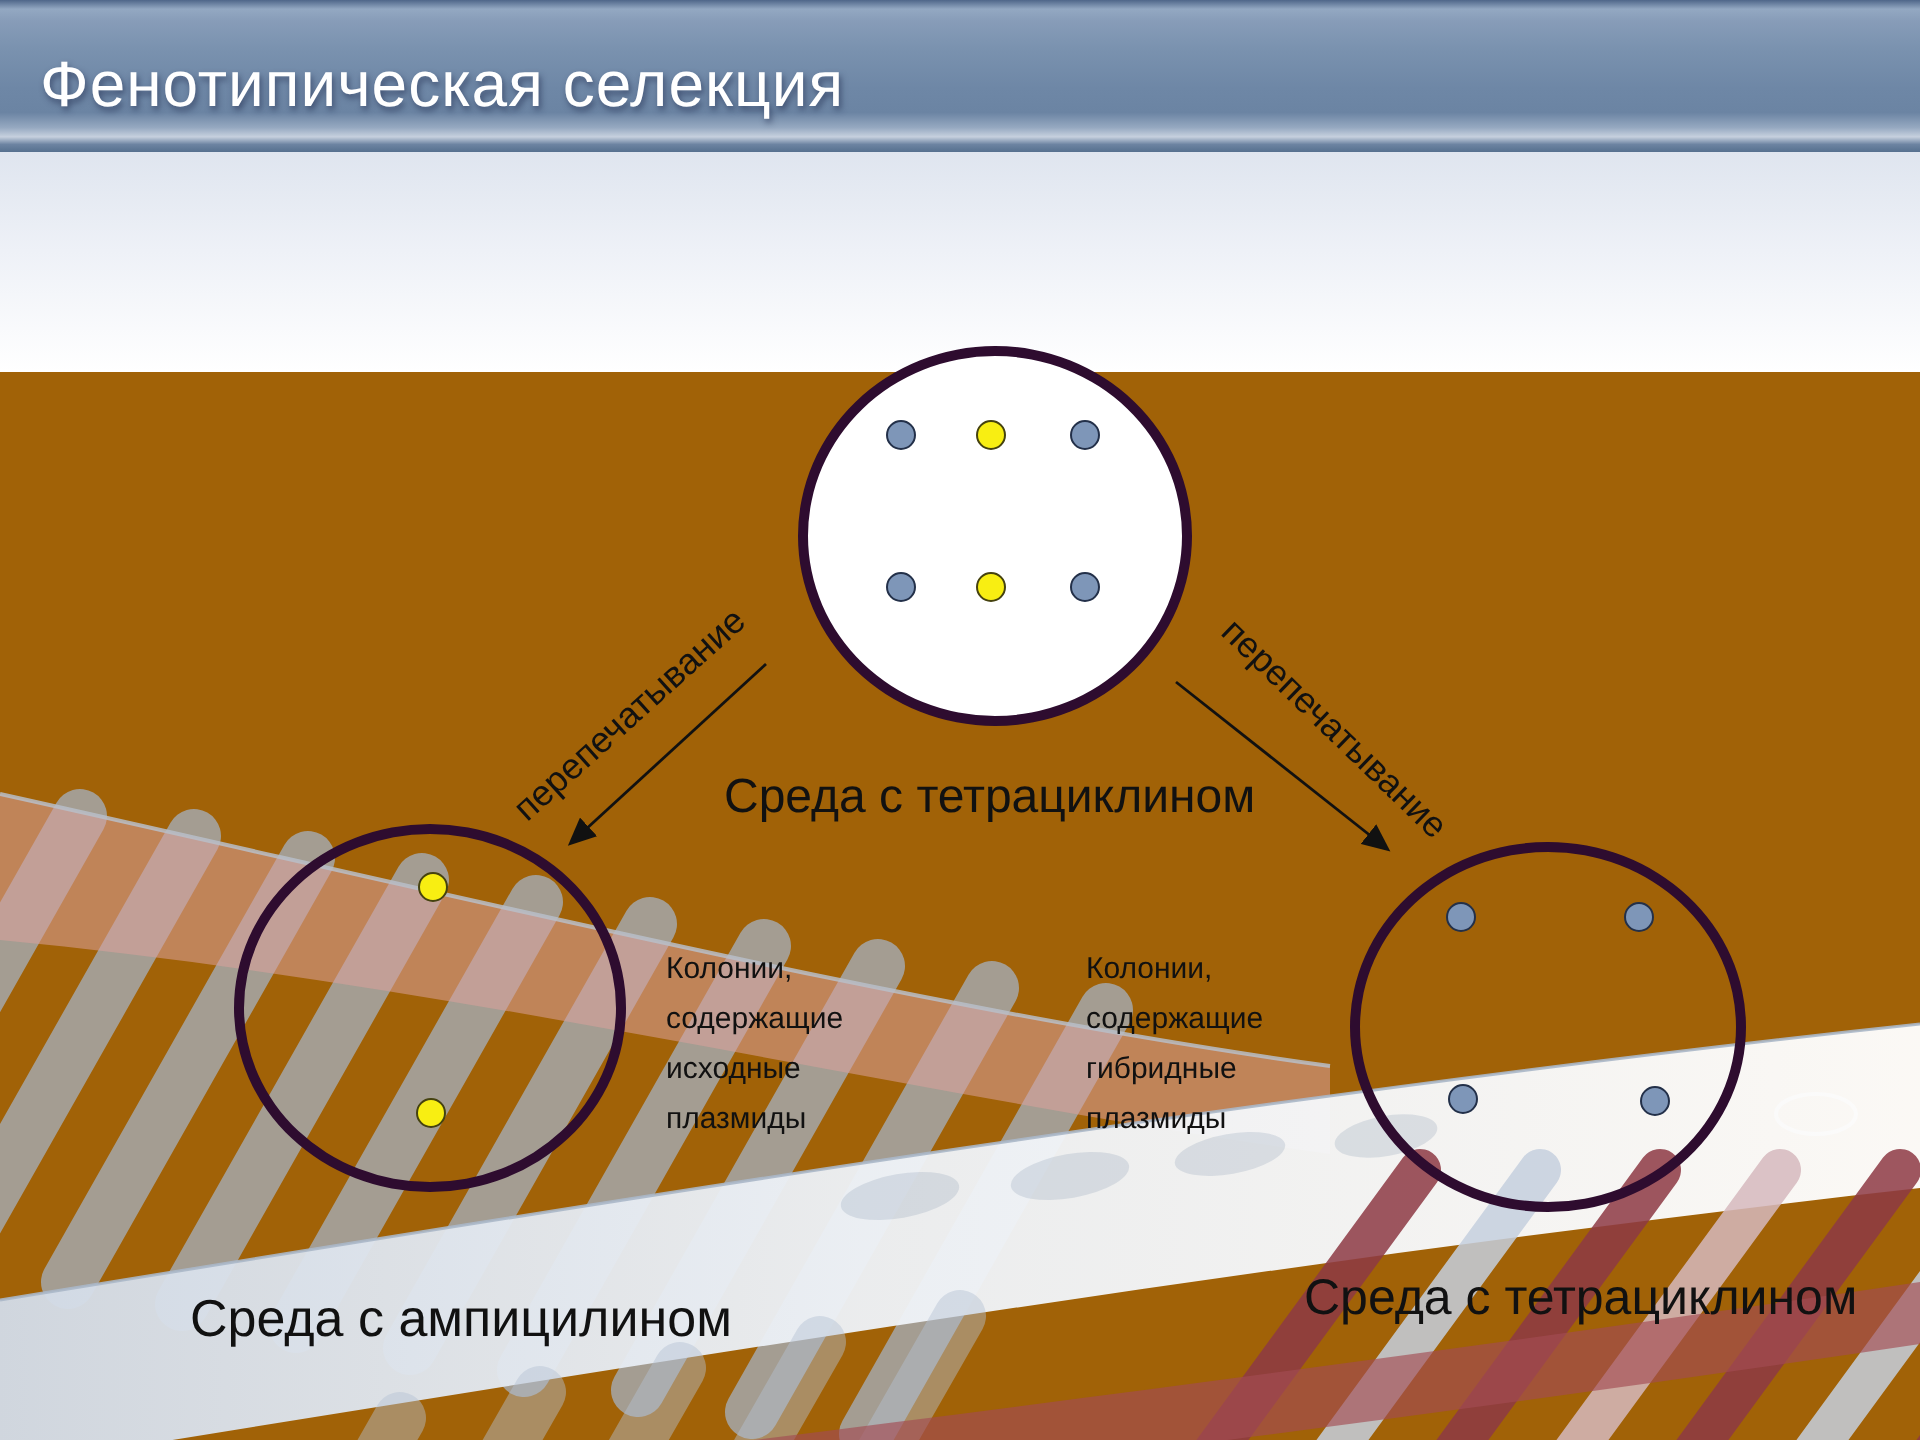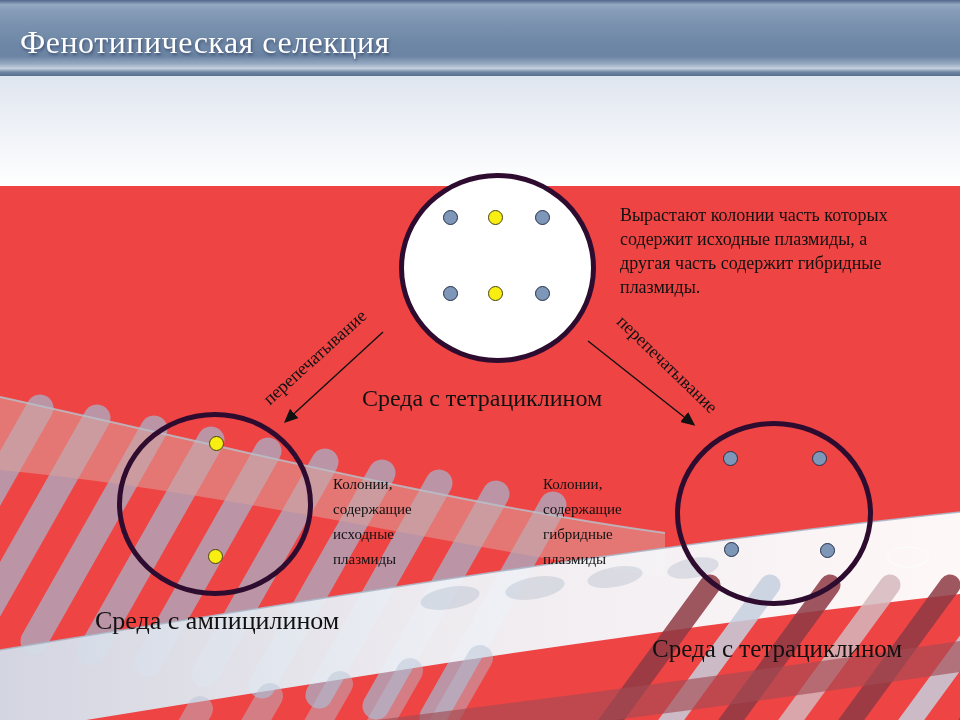--- a/index.html
+++ b/index.html
@@ -1,18 +1,18 @@
 <!DOCTYPE html>
 <html style="--dish-outline: #2e0c2f;"><head>
 <meta charset="utf-8">
 <style>
   html,body{margin:0;padding:0;background:#888;}
   .slide{
-    position:relative;width:960px;height:720px;overflow:hidden;background:#ef4444;
-    font-family:Liberation Serif, serif;color:#111;
+    position:relative;width:960px;height:720px;overflow:hidden;background:#a16207;
+    font-family:Liberation Sans, sans-serif;color:#111;
   }
   .bg{position:absolute;left:0;top:0;z-index:0;}
   
   .titlebar{
     position:absolute;left:0;top:0;width:960px;height:76px;z-index:3;
     background:linear-gradient(180deg,
       #4f6689 0%, #93a8c2 6%, #879cb8 14%, #7a92af 32%, #6e87a6 58%,
       #6b84a3 74%, #96a9c1 84%, #c6d0de 90%, #6d84a2 95%, #56708f 100%);
   }
   .subbar{
@@ -37,21 +37,21 @@
   }
   
   .arrows{position:absolute;left:0;top:0;z-index:2;pointer-events:none;}
   
   .annotation{
     position:absolute;left:620px;top:203px;width:320px;font-size:18px;
     line-height:24px;white-space:pre-line;z-index:3;
   }
   .label{position:absolute;white-space:nowrap;z-index:3;}
   .label-top{left:362px;top:385px;font-size:24px;}
-  .label-left{left:95px;top:606px;font-size:26px;}
+  .label-left{left:95px;top:644px;font-size:26px;}
   .label-right{left:652px;top:635px;font-size:25px;}
   .caption{
     position:absolute;font-size:15px;line-height:25px;white-space:pre-line;z-index:3;
   }
   .caption-left{left:333px;top:472px;}
   .caption-right{left:543px;top:472px;}
   .rot{
     position:absolute;width:190px;text-align:center;font-size:18px;
     white-space:nowrap;z-index:3;
   }
@@ -147,24 +147,20 @@
       <div class="dot" style="left: 86.5px; top: 18.5px; background: rgb(248, 238, 18); border-color: rgb(69, 66, 15);"></div>
       <div class="dot" style="left: 85.5px; top: 131.5px; background: rgb(248, 238, 18); border-color: rgb(69, 66, 15);"></div>
     </div>
   <div class="dish dish-right">
       <div class="dot" style="left: 42.5px; top: 24.5px; background: rgb(126, 150, 184); border-color: rgb(35, 48, 73);"></div>
       <div class="dot" style="left: 131.5px; top: 24.5px; background: rgb(126, 150, 184); border-color: rgb(35, 48, 73);"></div>
       <div class="dot" style="left: 43.5px; top: 115.5px; background: rgb(126, 150, 184); border-color: rgb(35, 48, 73);"></div>
       <div class="dot" style="left: 139.5px; top: 116.5px; background: rgb(126, 150, 184); border-color: rgb(35, 48, 73);"></div>
     </div>
 
-  <div class="annotation">Вырастают колонии часть которых
-содержит  исходные плазмиды, а
-другая часть содержит гибридные
-плазмиды.</div>
   <div class="label label-top">Среда с тетрациклином</div>
   <div class="rot rot-left">перепечатывание</div>
   <div class="rot rot-right">перепечатывание</div>
   <div class="caption caption-left">Колонии,
 содержащие
 исходные
 плазмиды</div>
   <div class="caption caption-right">Колонии,
 содержащие
 гибридные

